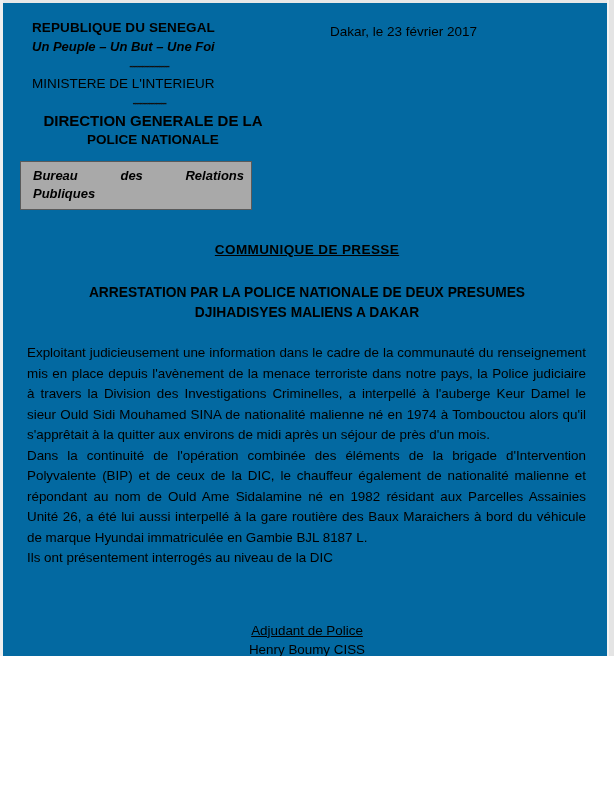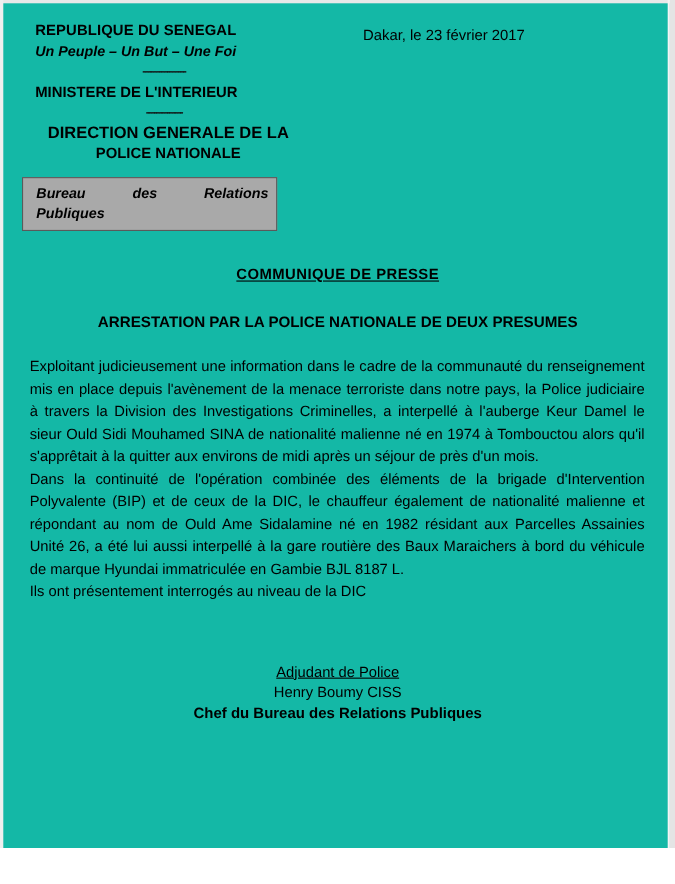--- a/index.html
+++ b/index.html
@@ -7,22 +7,22 @@
     padding: 0;
     background: #ffffff;
   }
   body {
     font-family: "Liberation Sans", sans-serif;
     color: #000000;
   }
   .page {
     position: relative;
     width: 614px;
-    height: 771px;
-    background: #14b8a6;
+    height: 656px;
+    background: #0369a1;
     box-sizing: border-box;
     overflow: hidden;
   }
   
   .edge-top {
     position: absolute;
     top: 0; left: 0; right: 0;
     height: 3px;
     background: #e8e8e8;
   }
@@ -88,21 +88,21 @@
     line-height: 11px;
     margin: 4px 0 3px 0;
     padding-right: 56px;
     color: #111;
   }
   .sep.narrow {
     letter-spacing: -1.3px;
   }
   .org-line3 {
     font-size: 13.5px;
-    font-weight: bold;
+    font-weight: normal;
     line-height: 19px;
     padding-left: 8px;
   }
   .org-line4 {
     font-size: 15px;
     font-weight: bold;
     line-height: 19px;
     text-align: center;
     padding-right: 48px;
   }
@@ -227,20 +227,21 @@
         <span>des</span>
         <span>Relations</span>
       </div>
       <div class="bureau-line">Publiques</div>
     </div>
 
     <div class="comm-title">COMMUNIQUE  DE  PRESSE</div>
 
     <div class="subject">
       <div>ARRESTATION PAR LA POLICE NATIONALE DE DEUX PRESUMES</div>
+      <div>DJIHADISYES MALIENS A DAKAR</div>
     </div>
 
     <div class="body-text">
       <p>Exploitant judicieusement une information dans le cadre de la communauté du renseignement mis en place depuis l'avènement de la menace terroriste dans notre pays, la Police judiciaire à travers la Division des Investigations Criminelles, a interpellé à l'auberge Keur Damel le sieur Ould Sidi Mouhamed SINA de nationalité malienne né en 1974 à Tombouctou alors qu'il s'apprêtait à la quitter aux environs de midi après un séjour de près d'un mois.</p>
       <p>Dans la continuité de l'opération combinée des éléments de la brigade d'Intervention Polyvalente (BIP) et de ceux de la DIC, le chauffeur également de nationalité malienne et répondant au nom de Ould Ame Sidalamine né en 1982 résidant aux Parcelles Assainies Unité 26, a été lui aussi interpellé à la gare routière des Baux Maraichers à bord du véhicule de marque Hyundai immatriculée en Gambie BJL 8187 L.</p>
       <p class="last-left">Ils ont présentement interrogés au niveau de la DIC</p>
     </div>
 
     <div class="signature">
       <div class="sig-rank">Adjudant de Police</div>

